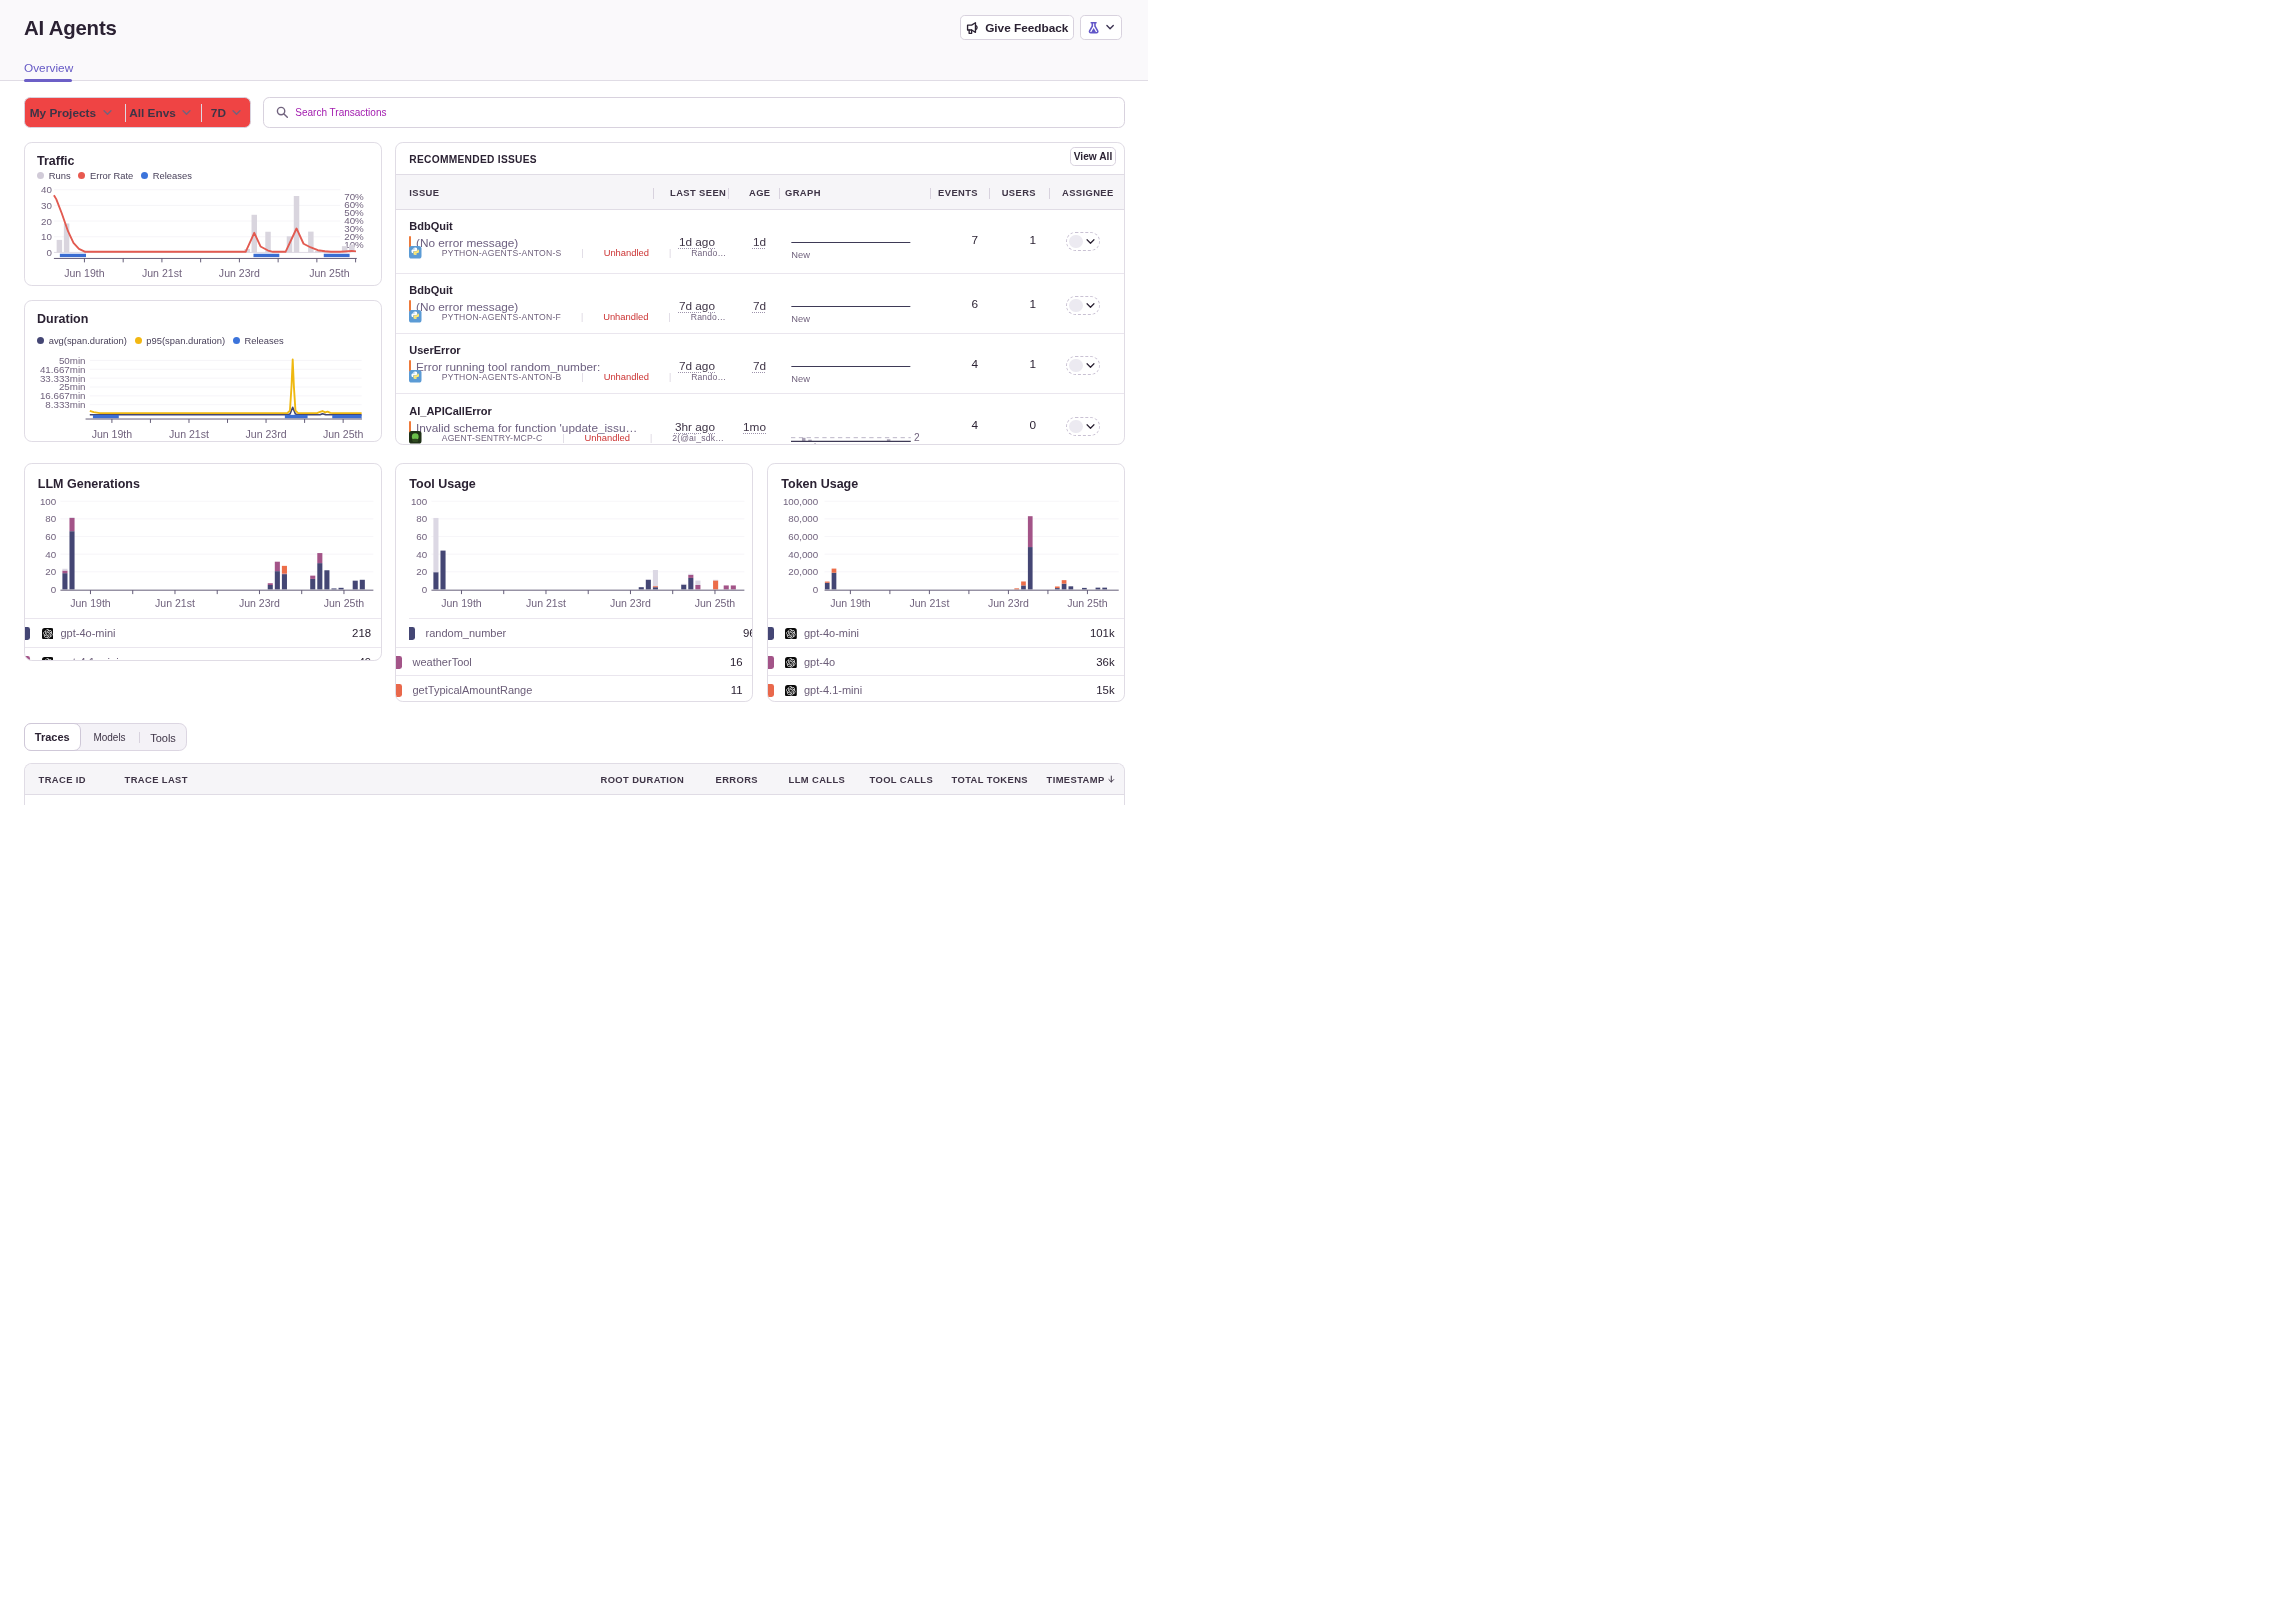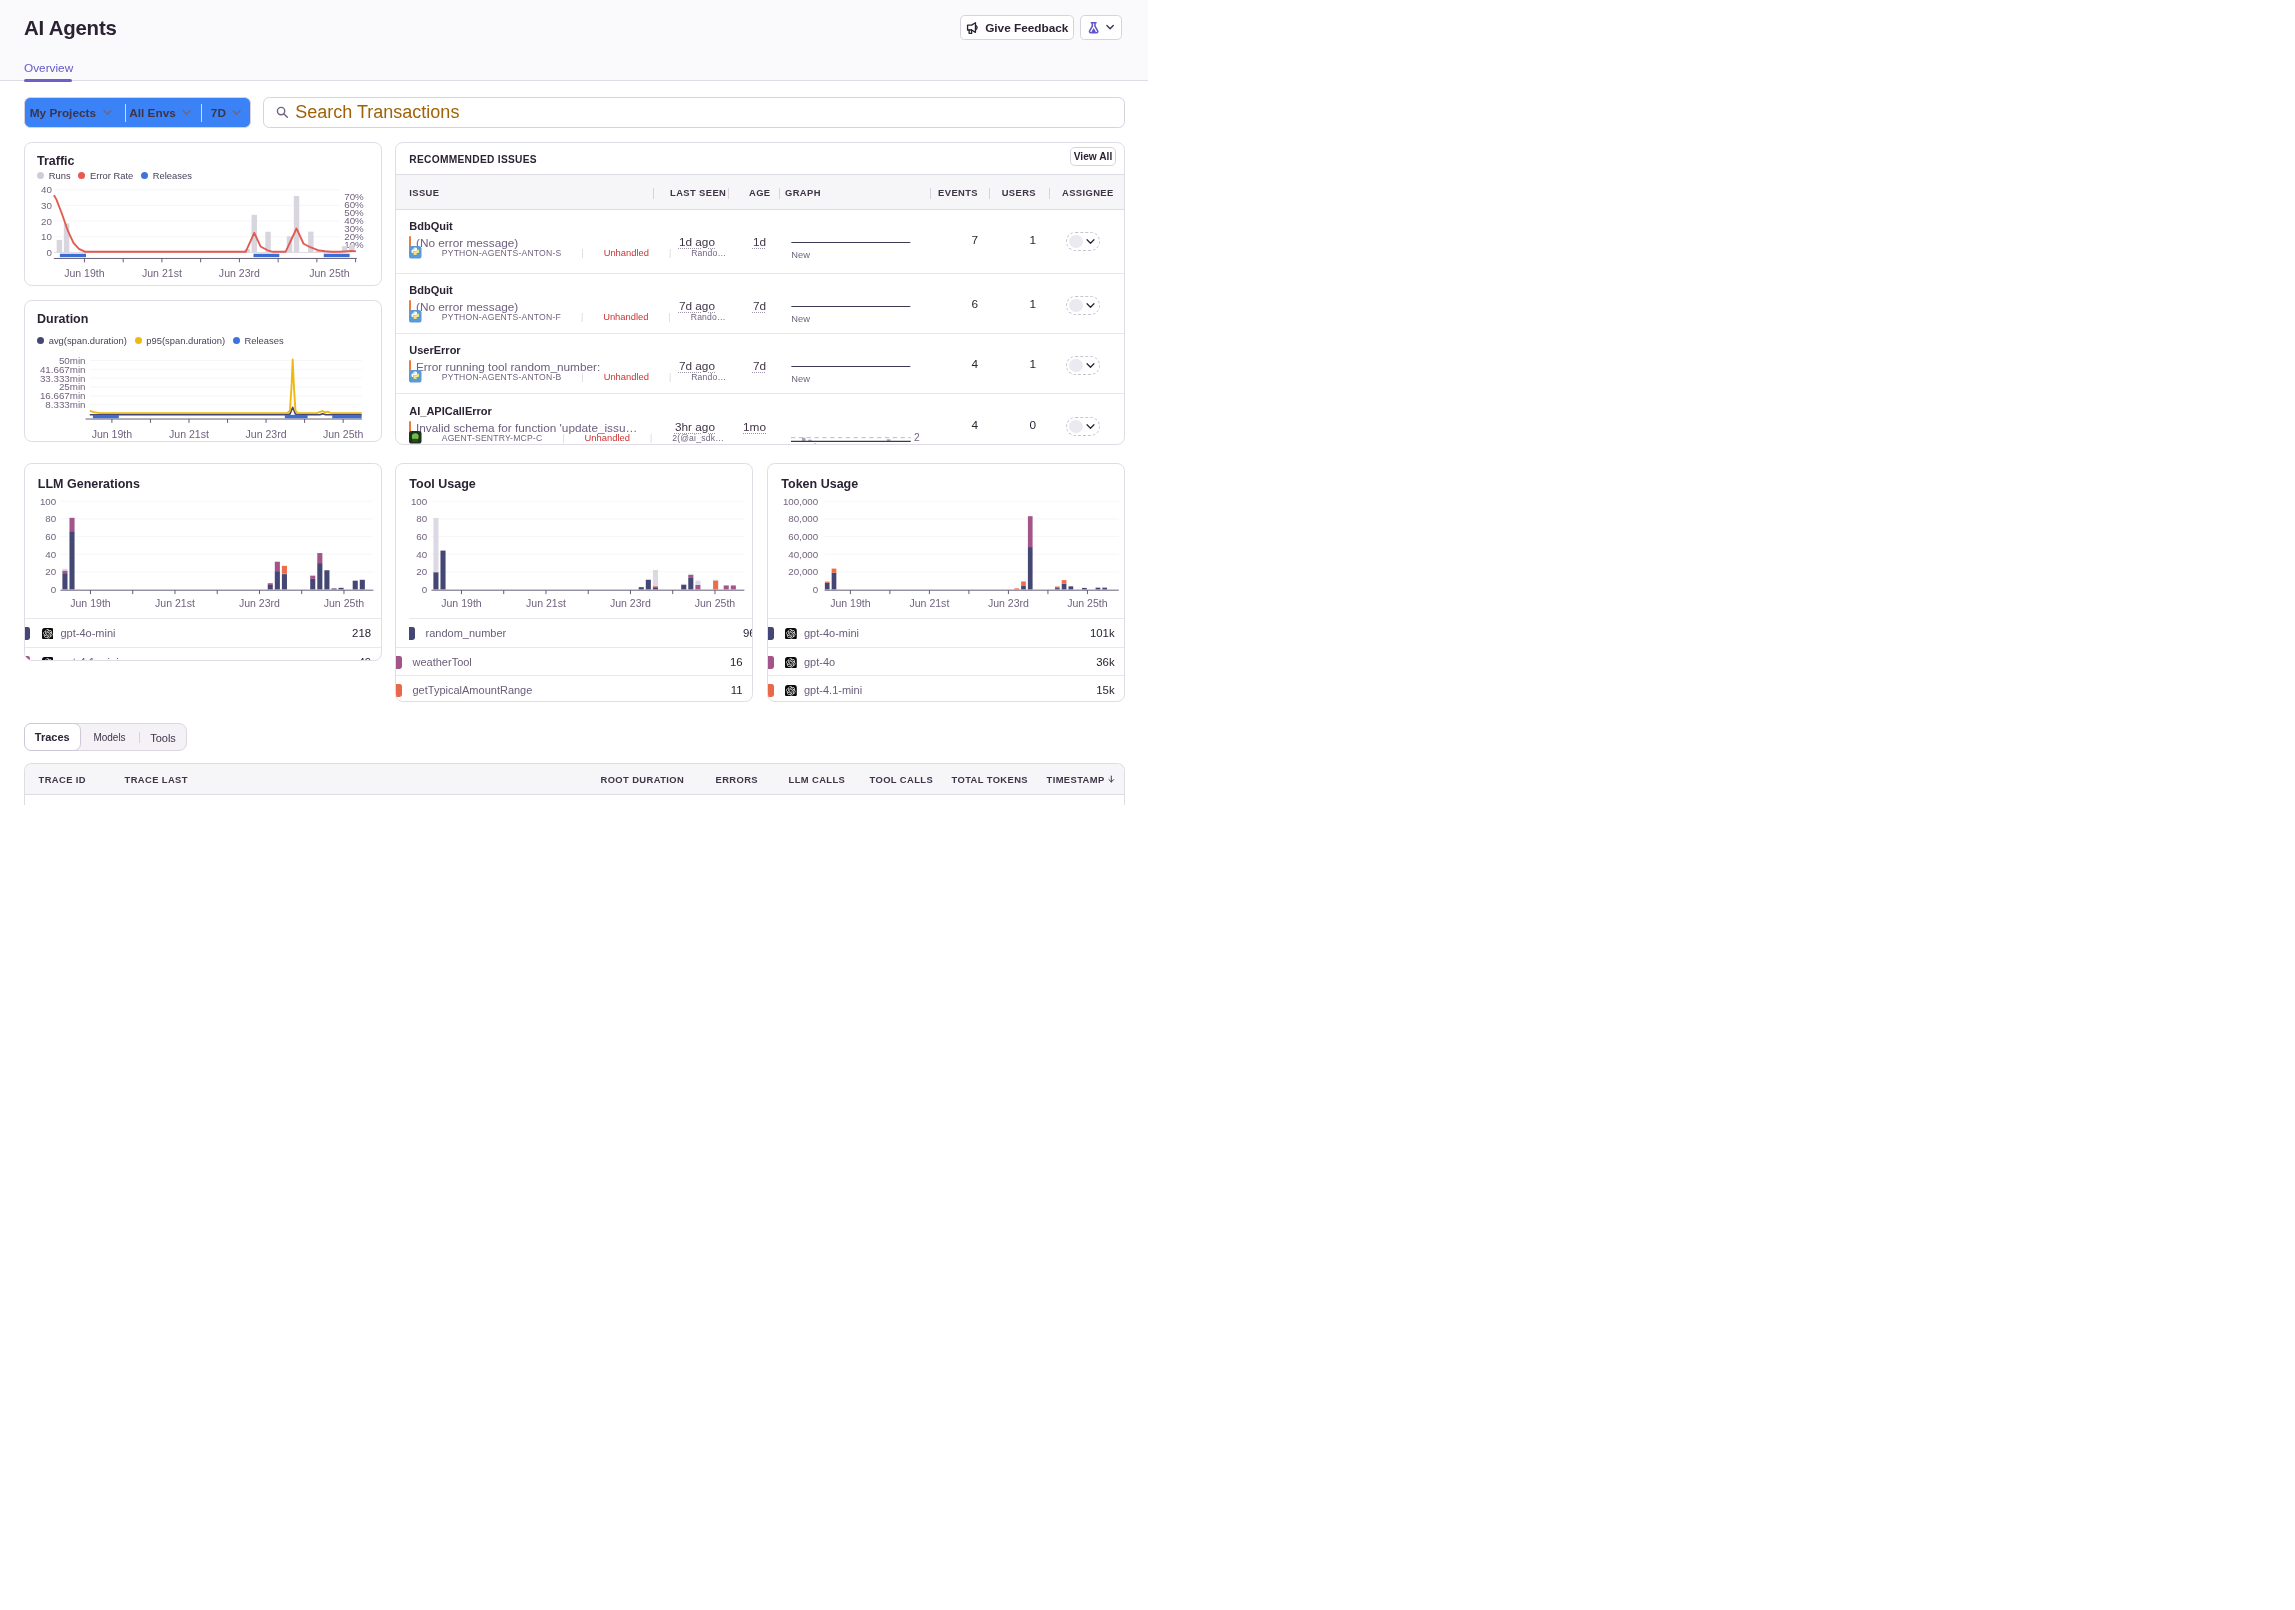--- a/index.html
+++ b/index.html
@@ -6,26 +6,26 @@
 html,body { width:1148px; height:805px; overflow:hidden; }
 body { font-family:"Liberation Sans", sans-serif; background:#fff; color:#2b2233; position:relative; }
 .abs { position:absolute; }
 .panel { position:absolute; background:#fff; border:0.8px solid #e0dce5; border-radius:7.8px; }
 .ptitle { position:absolute; font-size:12.5px; font-weight:bold; color:#2b2233; }
 .hdr { position:absolute; top:0; left:0; width:1148px; height:81px; background:#faf9fb; border-bottom:0.8px solid #e0dce5; }
 .h1 { position:absolute; left:24px; top:16.5px; font-size:20.4px; font-weight:bold; color:#2b2233; letter-spacing:-0.2px; }
 .tab-overview { position:absolute; left:24px; top:61px; font-size:11.8px; color:#6559c5; }
 .tab-underline { position:absolute; left:23.5px; top:79px; width:48px; height:2.7px; background:#6c5fc7; border-radius:1.6px; }
 .btn { position:absolute; background:#fff; border:0.8px solid #d8d2de; border-radius:4.7px; display:flex; align-items:center; justify-content:center; font-weight:bold; font-size:11.8px; color:#2b2233; }
-.filtergroup { position:absolute; left:23.5px; top:97px; width:227px; height:31px; background:#3b82f6; border:0.8px solid #d8d2de; border-radius:6.3px; display:flex;gap:8px; }
+.filtergroup { position:absolute; left:23.5px; top:97px; width:227px; height:31px; background:#ef4444; border:0.8px solid #d8d2de; border-radius:6.3px; display:flex;gap:8px; }
 .filtergroup svg { width:11px; height:11px; }
 .fseg { display:flex; align-items:center; justify-content:center; gap:5.5px; font-size:11.8px; font-weight:bold; color:#3e3446; }
 .fsep { position:absolute; top:6.3px; width:0.8px; height:18px; background:#ddd8e2; }
 .search { position:absolute; left:263px; top:97px; width:862px; height:31px; background:#fff; border:0.8px solid #d8d2de; border-radius:6.3px; display:flex; align-items:center; padding-left:11.8px; gap:7px; }
-.search .ph { font-size:18px; color:#a16207; }
+.search .ph { font-size:10px; color:#a21caf; }
 .legend { position:absolute; display:flex; align-items:center; gap:7.8px; font-size:9.4px; color:#49415a; }
 .legend .it { display:flex; align-items:center; gap:4.7px; }
 .dot { width:7px; height:7px; border-radius:50%; display:inline-block; }
 svg text { font-family:"Liberation Sans", sans-serif; }
 .axlbl { font-size:12.5px; fill:#71637e; }
 .datelbl { font-size:13.5px; fill:#71637e; }
 .chead { position:absolute; top:44px; font-size:9.4px; font-weight:bold; letter-spacing:0.4px; color:#3e3446; }
 .thead { position:absolute; top:10.2px; font-size:9.4px; font-weight:bold; letter-spacing:0.4px; color:#3e3446; }
 .csep { position:absolute; top:45px; width:0.8px; height:11px; background:#d8d2de; }
 .irow { position:absolute; left:0; width:100%; border-bottom:0.8px solid #eae6ee; }

